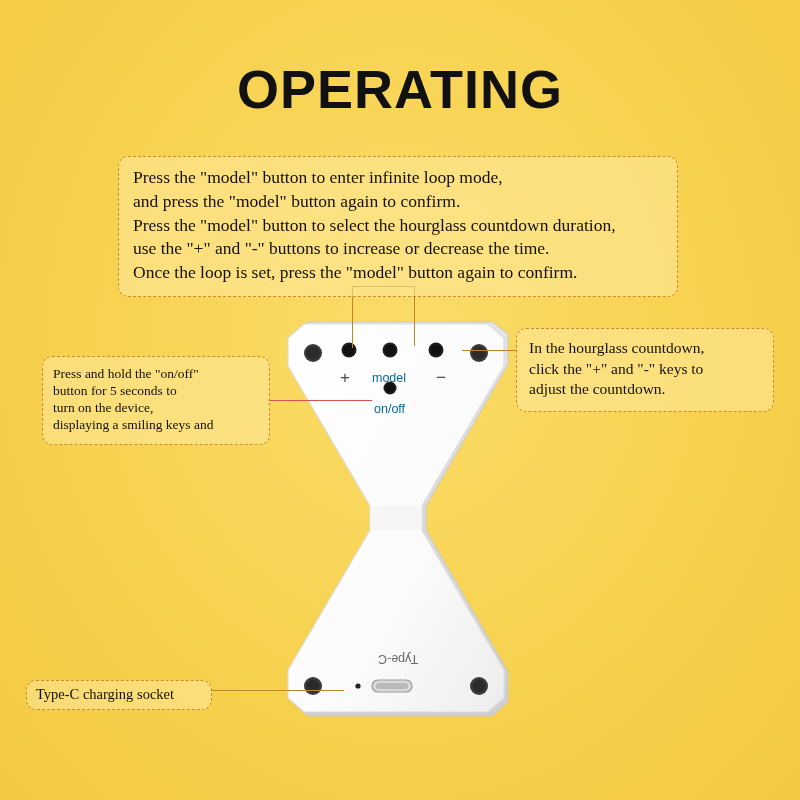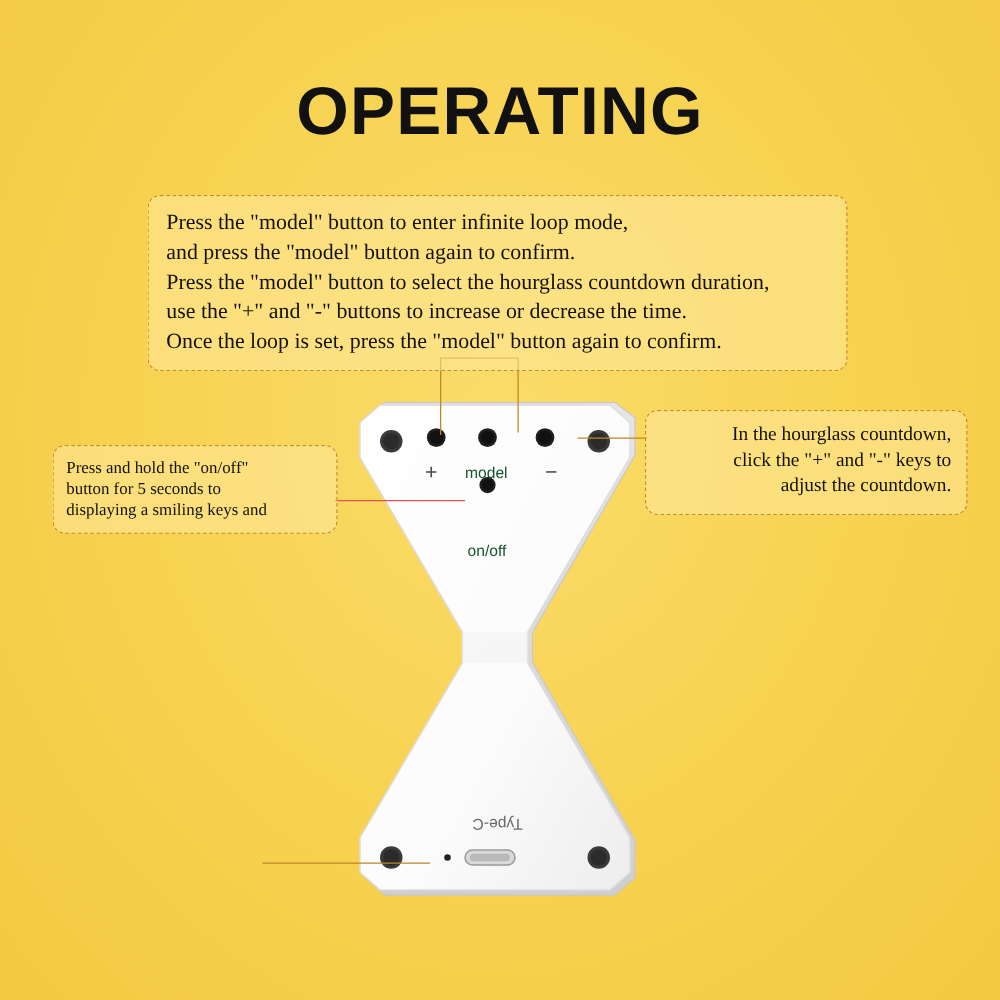--- a/index.html
+++ b/index.html
@@ -71,21 +71,21 @@
   #callout-left .line { white-space: normal; }
 
   #callout-right {
     left: 516px;
     top: 328px;
     width: 258px;
     padding: 9px 12px 11px 12px;
     font-size: 15.5px;
     line-height: 1.33;
   }
-  #callout-right .line { white-space: normal; text-align: right; }
+  #callout-right .line { white-space: normal; }
 
   #callout-bottom {
     left: 26px;
     top: 680px;
     width: 186px;
     padding: 5px 9px 6px 9px;
     font-size: 14.5px;
     line-height: 1.2;
   }
 
@@ -112,27 +112,27 @@
     position: absolute;
     left: 266px;
     top: 320px;
     width: 268px;
     height: 400px;
   }
 
   .dev-label {
     position: absolute;
     font-family: "Liberation Sans", sans-serif;
-    color: #14532d;
+    color: #0369a1;
     font-size: 13px;
   }
   #label-plus   { left: 340px; top: 368px; font-size: 17px; color: #4a4a4a; }
   #label-model  { left: 372px; top: 371px; font-size: 12.5px; }
   #label-minus  { left: 436px; top: 368px; font-size: 17px; color: #4a4a4a; }
-  #label-onoff  { left: 374px; top: 402px; font-size: 12.5px; margin-top: 32px; }
+  #label-onoff  { left: 374px; top: 402px; font-size: 12.5px; }
   #label-typec  {
     left: 378px; top: 652px;
     font-size: 12.5px;
     transform: rotate(180deg);
     transform-origin: center;
     color: #6a6a6a;
   }
 </style>
 </head>
 <body>
@@ -218,23 +218,27 @@
     <div class="line">Press the "model" button to enter infinite loop mode,</div>
     <div class="line">and press the "model" button again to confirm.</div>
     <div class="line">Press the "model" button to select the hourglass countdown duration,</div>
     <div class="line">use the "+" and "-" buttons to increase or decrease the time.</div>
     <div class="line">Once the loop is set, press the "model" button again to confirm.</div>
   </div>
 
   <div class="callout" id="callout-left">
     <div class="line">Press and hold the "on/off"</div>
     <div class="line">button for 5 seconds to</div>
+    <div class="line">turn on the device,</div>
     <div class="line">displaying a smiling keys and</div>
   </div>
 
   <div class="callout" id="callout-right">
     <div class="line">In the hourglass countdown,</div>
     <div class="line">click the "+" and "-" keys to</div>
     <div class="line">adjust the countdown.</div>
   </div>
 
+  <div class="callout" id="callout-bottom">
+    <div class="line">Type-C charging socket</div>
+  </div>
 
 </div>
 
 </body></html>

